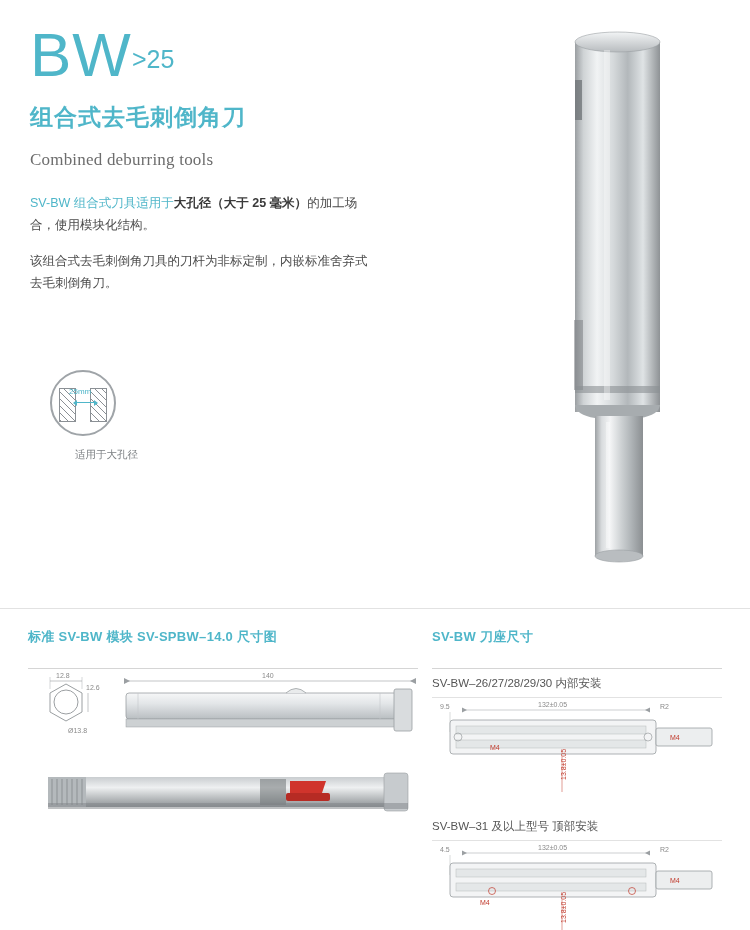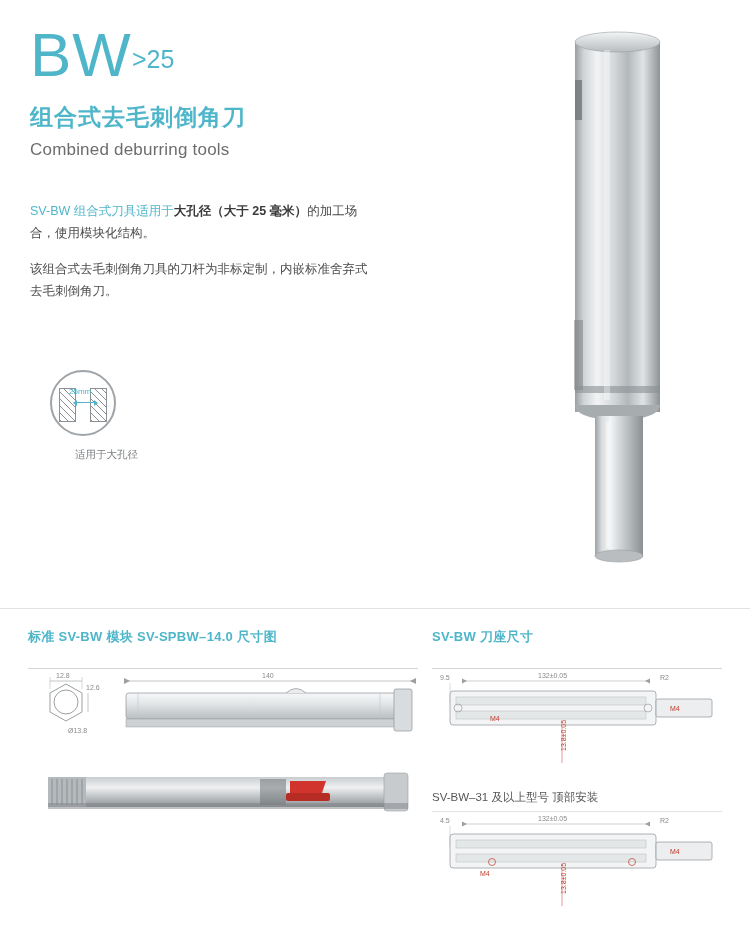--- a/index.html
+++ b/index.html
@@ -23,25 +23,25 @@
   }
   .bw-sup {
     font-size:25px; color:#4fb6c9; display:inline-block; vertical-align:bottom;
     padding-bottom:10px; letter-spacing:0px;
   }
   .cn-title {
     font-size:23px; color:#4fb6c9; margin-top:18px; letter-spacing:1px;
     font-weight:600;
   }
   .en-title {
-    font-size:17px; color:#6d6d6d; margin-top:7px; letter-spacing:0.2px;
-  }
-
-  
-  .desc { position:absolute; left:30px; top:200px; width:345px; }
+    font-size:17px; color:#6d6d6d; margin-top:17px; letter-spacing:0.2px;font-family:Liberation Serif, serif;
+  }
+
+  
+  .desc { position:absolute; left:30px; top:192px; width:345px; }
   .desc p { margin:0 0 14px 0; font-size:12.5px; line-height:22px; color:#4a4a4a; }
   .desc .accent { color:#4fb6c9; }
   .desc b { font-weight:700; color:#3a3a3a; }
 
   
   .features { position:absolute; left:28px; top:370px; width:340px; }
   .feature { display:inline-block; width:110px; text-align:right; vertical-align:top; }
   .feature + .feature { margin-left:35px; }
   .feat-circle {
     width:66px; height:66px; border-radius:50%;
@@ -225,20 +225,21 @@
         <rect x="258" y="124" width="44" height="8" rx="2" fill="#b62b24"></rect>
         <rect x="356" y="104" width="24" height="38" rx="3" fill="#c7cbce" stroke="#9ba0a3" stroke-width="0.6"></rect>
         <rect x="20" y="134" width="360" height="6" fill="#7f8487" opacity="0.5"></rect>
       </svg>
     </div>
   </div>
 
   <div class="sec-right">
     <div class="sec-head">SV-BW 刀座尺寸</div>
 
+    <div class="sub-head">SV-BW–26/27/28/29/30  内部安装</div>
     <div class="drawing-box">
       <svg viewBox="0 0 290 110" width="290" height="110">
         <line x1="18" y1="14" x2="18" y2="34" stroke="#b0b4b7" stroke-width="0.5"></line>
         <text class="figcap" x="8" y="11">9.5</text>
         <line x1="30" y1="12" x2="218" y2="12" stroke="#9b9fa2" stroke-width="0.5"></line>
         <path d="M30 9.5 l5 2.5 l-5 2.5 z" fill="#9b9fa2"></path>
         <path d="M218 9.5 l-5 2.5 l5 2.5 z" fill="#9b9fa2"></path>
         <text class="figcap" x="106" y="9">132±0.05</text>
         <text class="figcap" x="228" y="11">R2</text>
 

